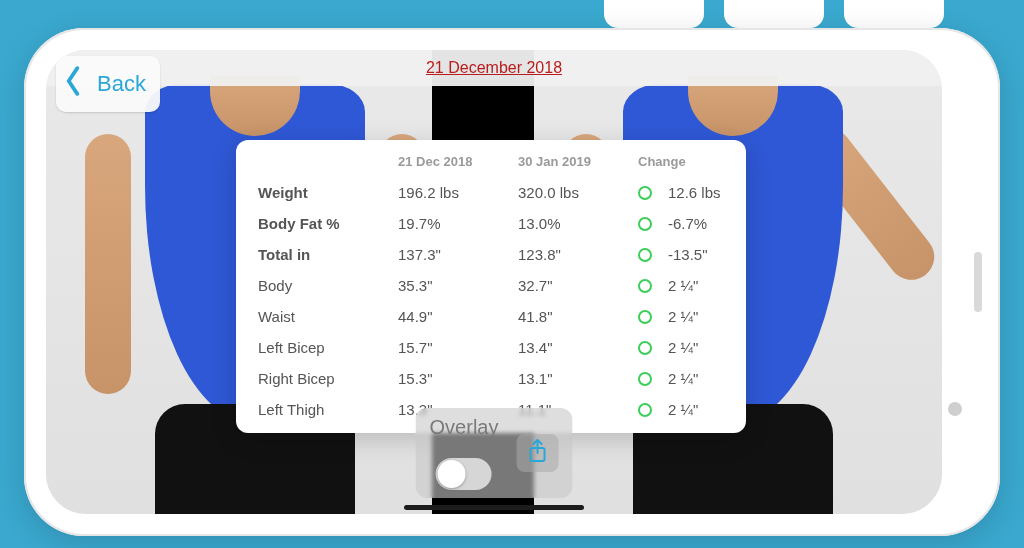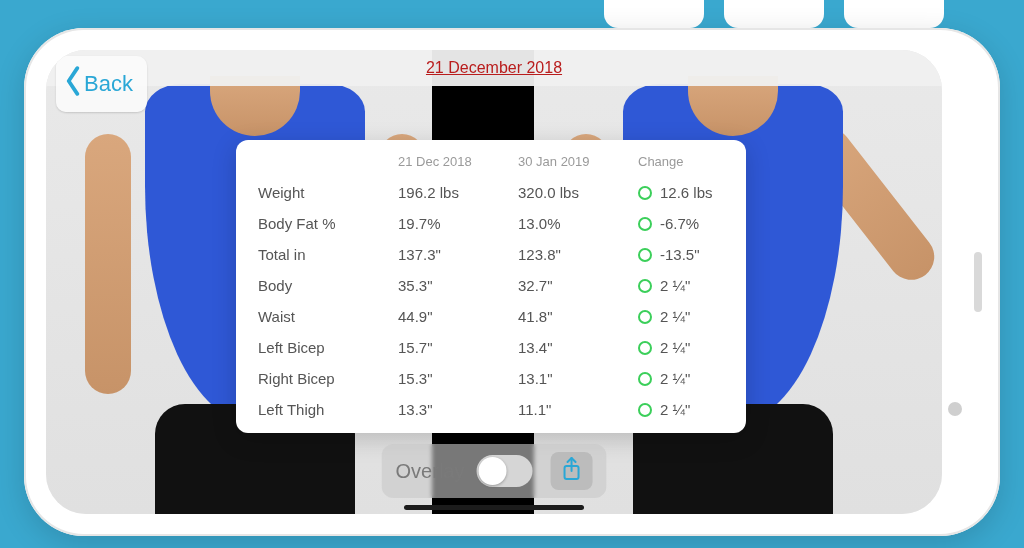--- a/index.html
+++ b/index.html
@@ -95,69 +95,69 @@
     position: absolute; left: 0; right: 0; top: 0; height: 36px;
     background: rgba(240,240,240,0.95);
     display: flex;
   }
   .datebar .half { flex: 1; text-align: center; line-height: 36px; color: #b91c1c; font-size: 16px; text-decoration: underline; }
 
   
   .back {
     position: absolute; left: 10px; top: 6px;
     height: 56px; padding: 0 14px 0 6px;
-    display: flex; align-items: center; gap: 0;
+    display: flex; align-items: center; gap: 13px;
     background: rgba(250,250,250,0.95);
     border-radius: 10px;
     box-shadow: 0 1px 2px rgba(0,0,0,0.15);
     color: #2aa7d6; font-size: 22px;
     cursor: pointer;
   }
   .back svg { width: 22px; height: 30px; }
 
   
   .panel {
     position: absolute;
     left: 190px; top: 90px;
     width: 510px;
     background: #fff;
     border-radius: 12px;
     box-shadow: 0 6px 24px rgba(0,0,0,0.18);
     padding: 10px 18px 8px 18px;
   }
   .panel table { width: 100%; border-collapse: collapse; }
   .panel th {
-    text-align: left; font-weight: 400; color: #9a9a9a; font-size: 13px;
+    text-align: left; font-weight: 700; color: #9a9a9a; font-size: 13px;
     padding: 4px 4px 8px 4px;
     margin-top: 15px;
   }
   .panel td {
     padding: 7px 4px; font-size: 15px; color: #555;
   }
   .panel tr + tr td { }
   .metric-label { color: #2aa7d6; }
-  .metric-label.bold { font-weight: 400; }
+  .metric-label.bold { font-weight: 700; }
   .col-label { width: 140px; }
   .col-a, .col-b { width: 120px; }
-  .change-cell { display: flex; align-items: center; gap: 8px; }
+  .change-cell { display: flex; align-items: center; gap: 16px; }
   .ring {
     width: 14px; height: 14px; border: 2px solid #3bcf5a; border-radius: 50%;
     display: inline-block;
   }
 
   
   .controls {
     position: absolute; left: 50%; transform: translateX(-50%);
     bottom: 16px;
     display: flex; align-items: center; gap: 18px;
     background: rgba(200,200,200,0.6);
     padding: 8px 14px; border-radius: 12px;
     backdrop-filter: blur(2px);
   }
-  .ctl-group { display: flex; align-items: center; gap: 12px; }
+  .ctl-group { display: flex; align-items: center; gap: 19px; flex-direction: column; }
   .ctl-label { color: #7a7a7a; font-size: 20px; }
   .toggle {
     width: 56px; height: 32px; border-radius: 16px; position: relative;
     cursor: pointer;
   }
   .toggle .knob {
     position: absolute; top: 2px; width: 28px; height: 28px; background: #fff;
     border-radius: 50%; box-shadow: 0 1px 3px rgba(0,0,0,0.3);
   }
   .toggle.off { background: #d6d6d6; }

